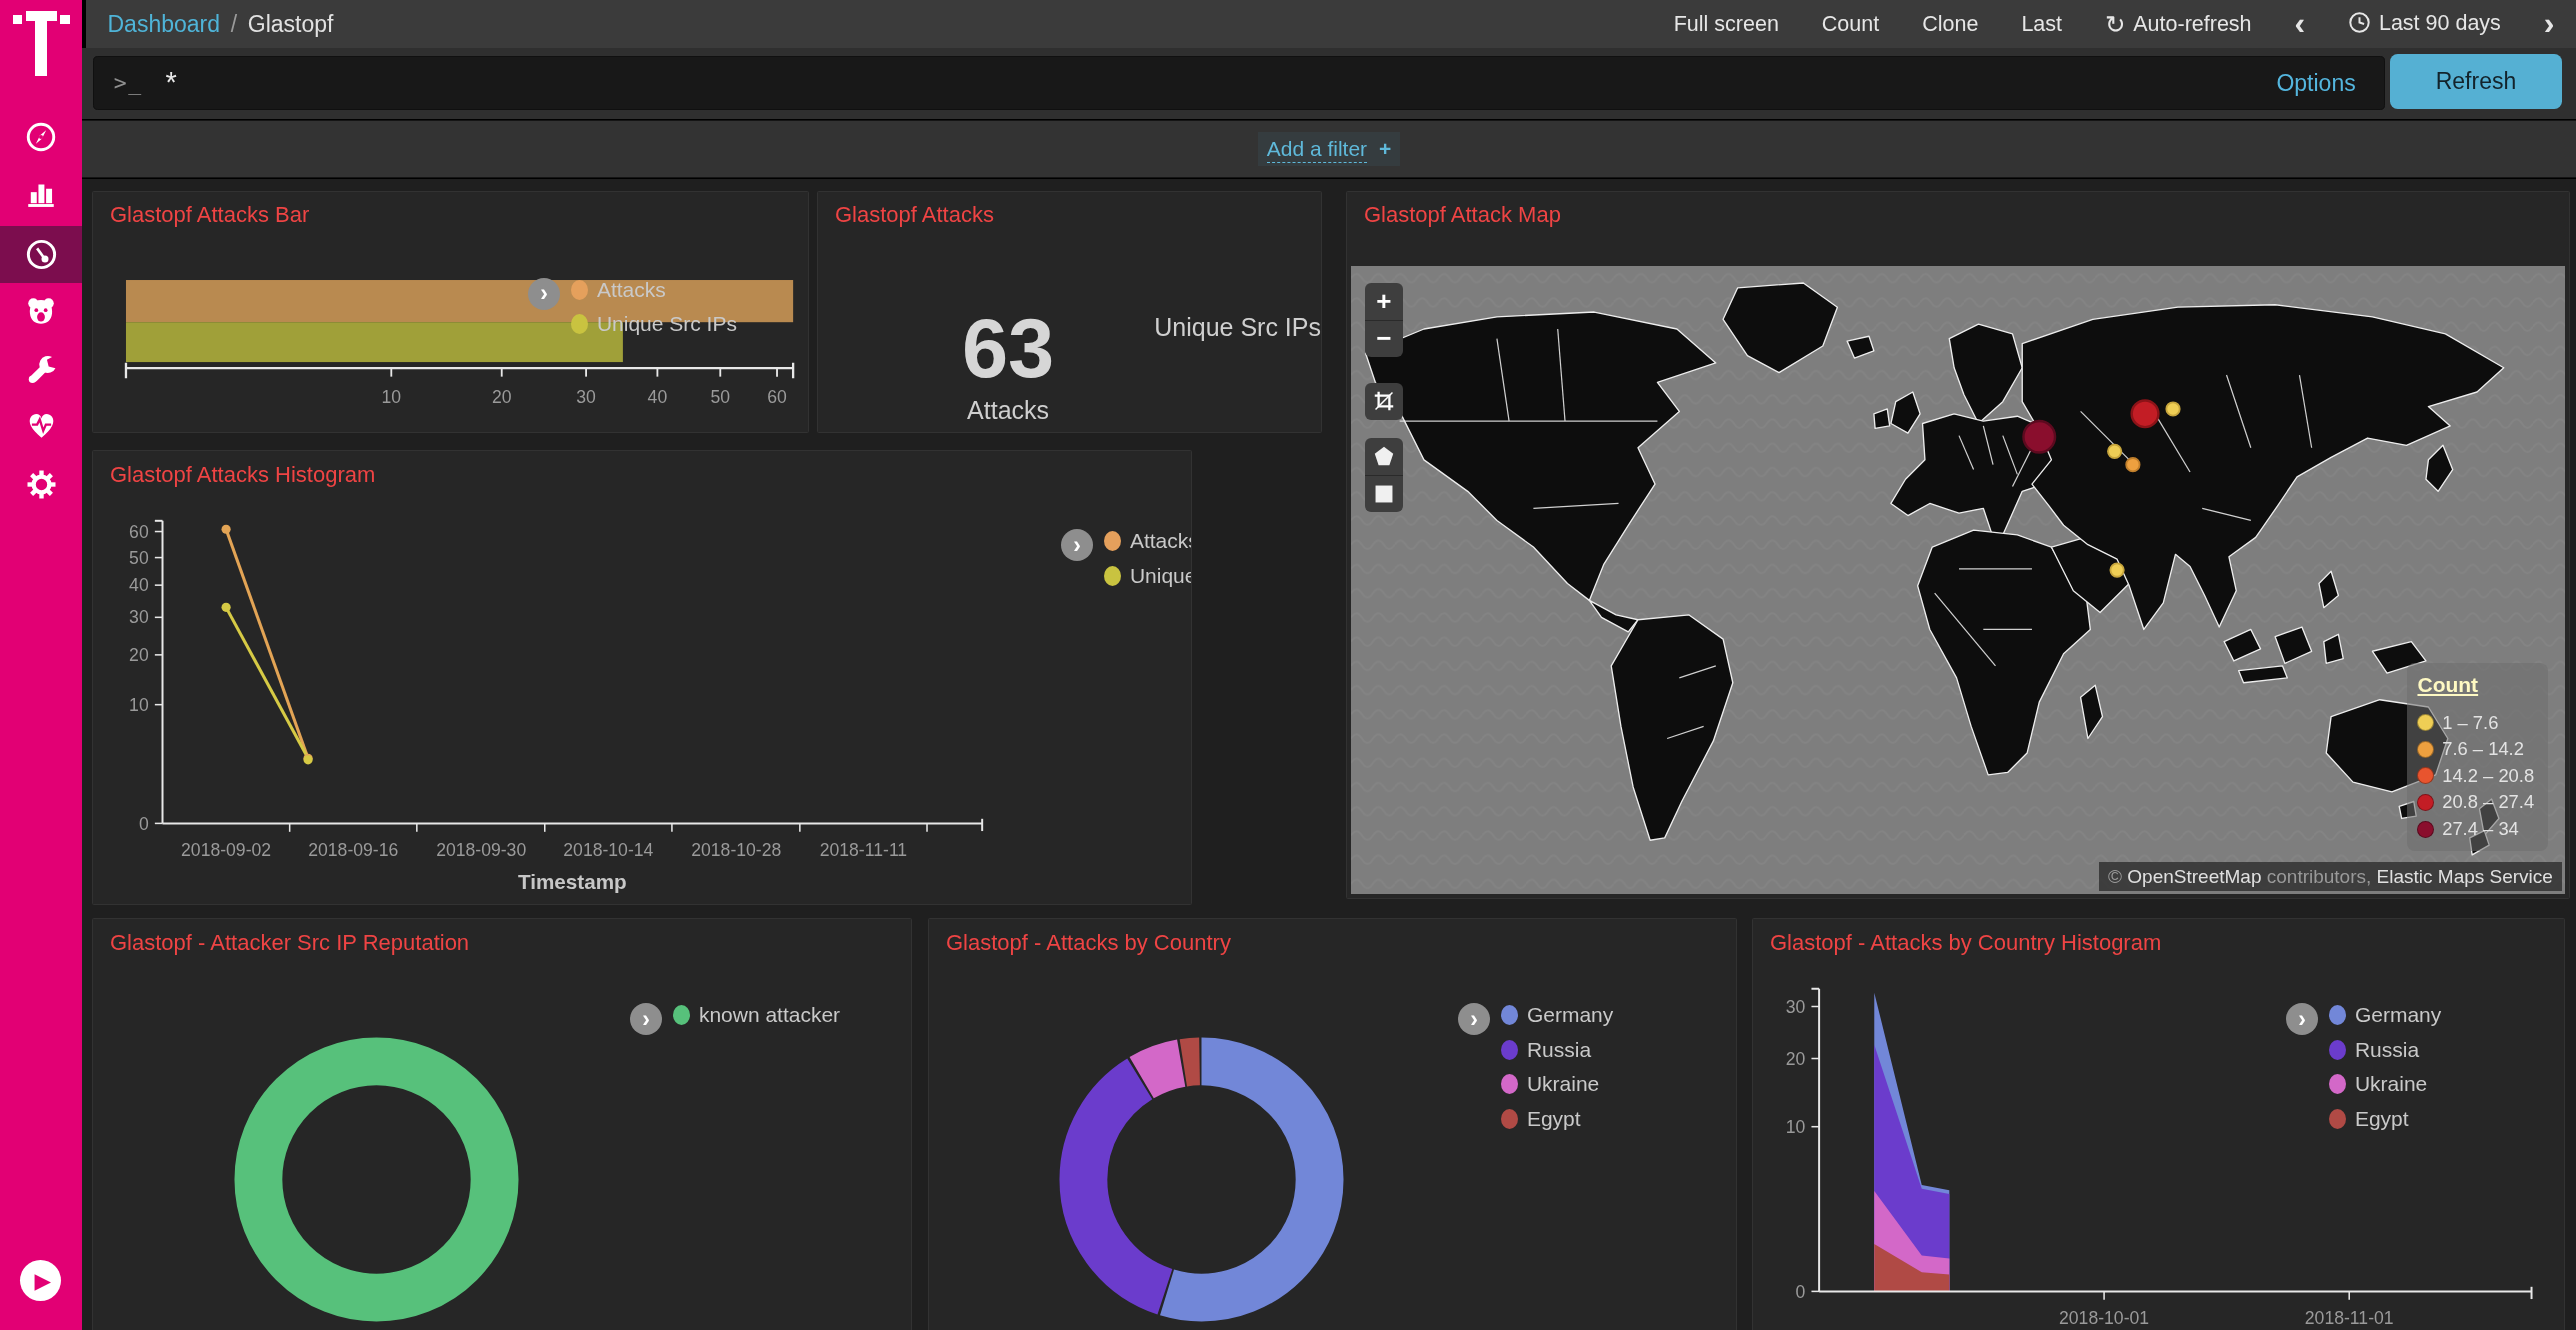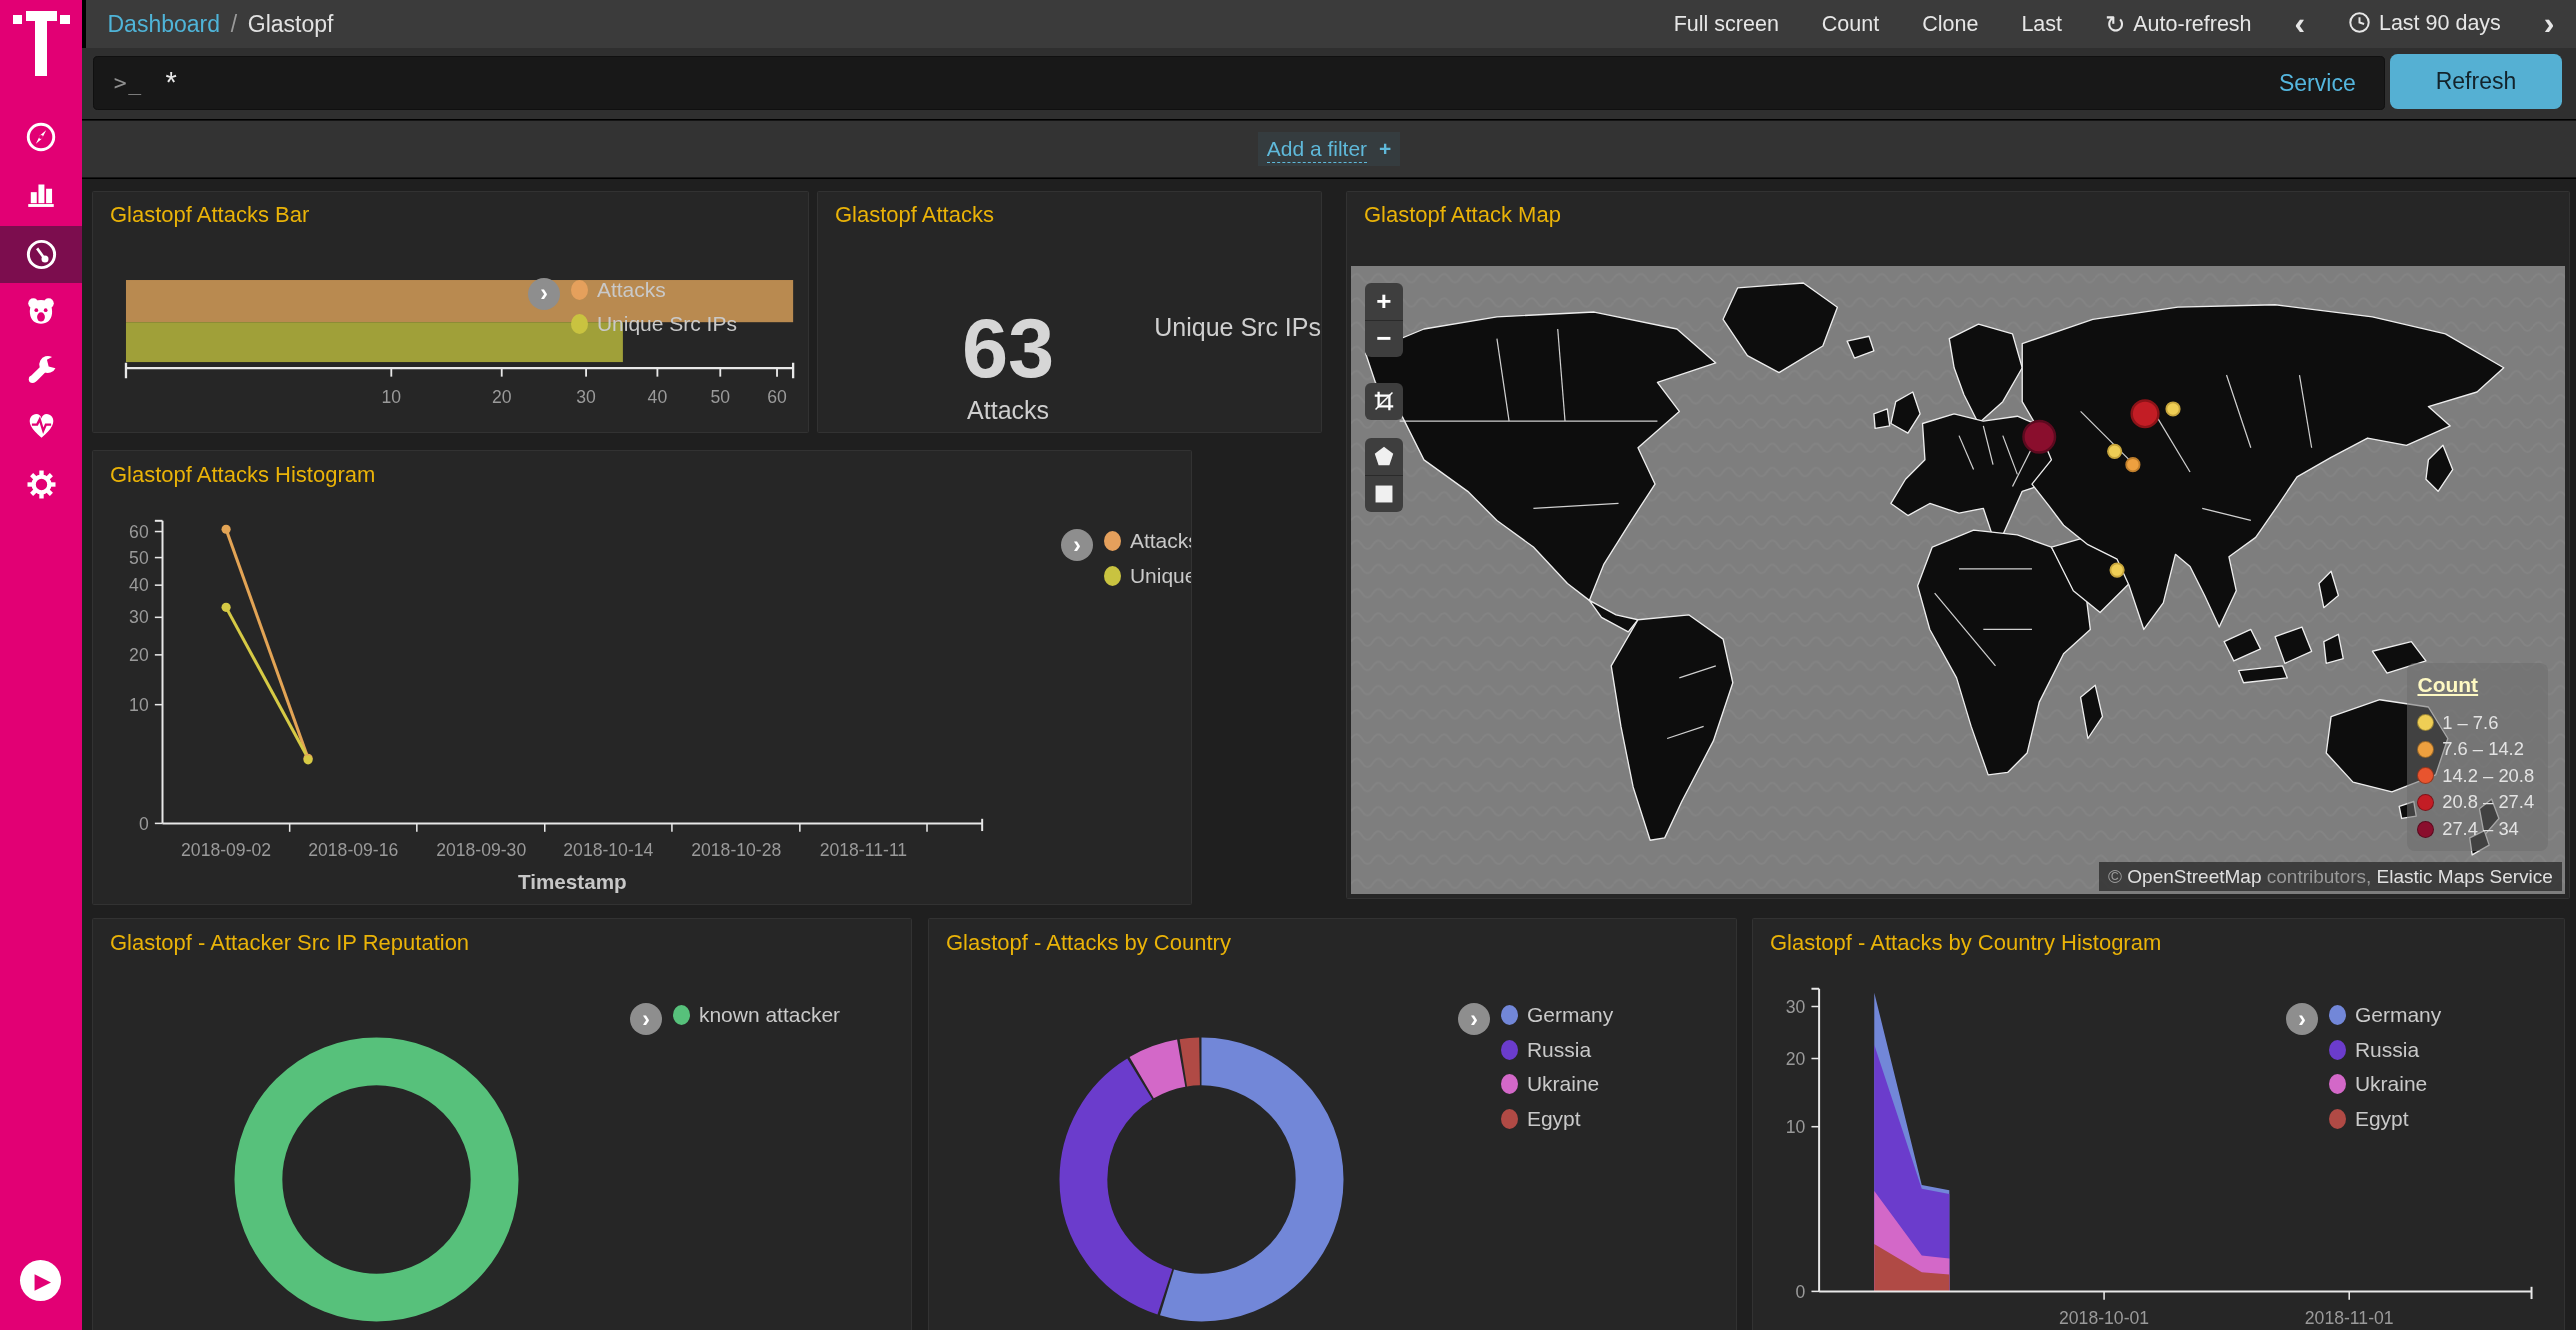--- a/index.html
+++ b/index.html
@@ -40,21 +40,21 @@
   #refresh-btn { position:absolute; right:14px; top:6.1px; width:172px; height:55px; background:#55b0d3; color:#13232b;
     border:none; border-radius:7.7px; font-size:23px; font-family:"Liberation Sans",sans-serif; }
   #filterbar { position:absolute; left:82px; top:120px; right:0; height:58px; background:#333333;
     border-top:1.5px solid #151515; border-bottom:1.5px solid #151515; display:flex; align-items:center; padding:0 18.4px;justify-content:center; }
   #add-filter { background:rgba(84,182,222,0.07); padding:4.6px 9.2px; font-size:21px; color:#5fb9da; }
   #add-filter .lbl { border-bottom:1.5px dashed #5fb9da; padding-bottom:1.5px; }
   #add-filter .plus { font-weight:bold; margin-left:6.1px; }
   
   #content { position:absolute; left:82px; top:179px; right:0; bottom:0; background:#1f1f1f; }
   .panel { position:absolute; background:#262626; border:1.5px solid #323232; border-radius:1.5px; overflow:hidden; }
-  .panel-title { position:absolute; left:17px; top:10.7px; font-size:22px; color:#eab308; white-space:nowrap; }
+  .panel-title { position:absolute; left:17px; top:10.7px; font-size:22px; color:#ef4444; white-space:nowrap; }
   
   .legend { position:absolute; display:flex; gap:10.7px; }
   .legend .chevbtn { width:32px; height:32px; border-radius:50%; background:#8e8e8e; color:#fff;
     display:flex; align-items:center; justify-content:center; font-size:23px; font-weight:bold; flex:0 0 auto; }
   .legend .items { display:flex; flex-direction:column; gap:10.7px; }
   .legend .item { display:flex; align-items:center; gap:9.2px; font-size:21px; color:#c9c9c9; white-space:nowrap; }
   .legend .dot { width:17px; height:20px; border-radius:50%; flex:0 0 auto; }
   
   .metric-wrap { position:absolute; left:0; right:0; top:115px; display:flex; justify-content:flex-end; gap:100px; }
   .metric { text-align:center; }
@@ -194,21 +194,21 @@
       <span>Last 90 days</span>
     </span>
     <span class="mitem chev">›</span>
   </div>
 </div>
 
 <div id="querybar">
   <div id="query-input">
     <span id="query-prompt">&gt;_</span>
     <span id="query-value">*</span>
-    <span id="query-options">Service</span>
+    <span id="query-options">Options</span>
   </div>
   <button id="refresh-btn">Refresh</button>
 </div>
 
 <div id="filterbar">
   <span id="add-filter">
     <span class="lbl">Add a filter</span>
     <span class="plus">+</span>
   </span>
 </div>

